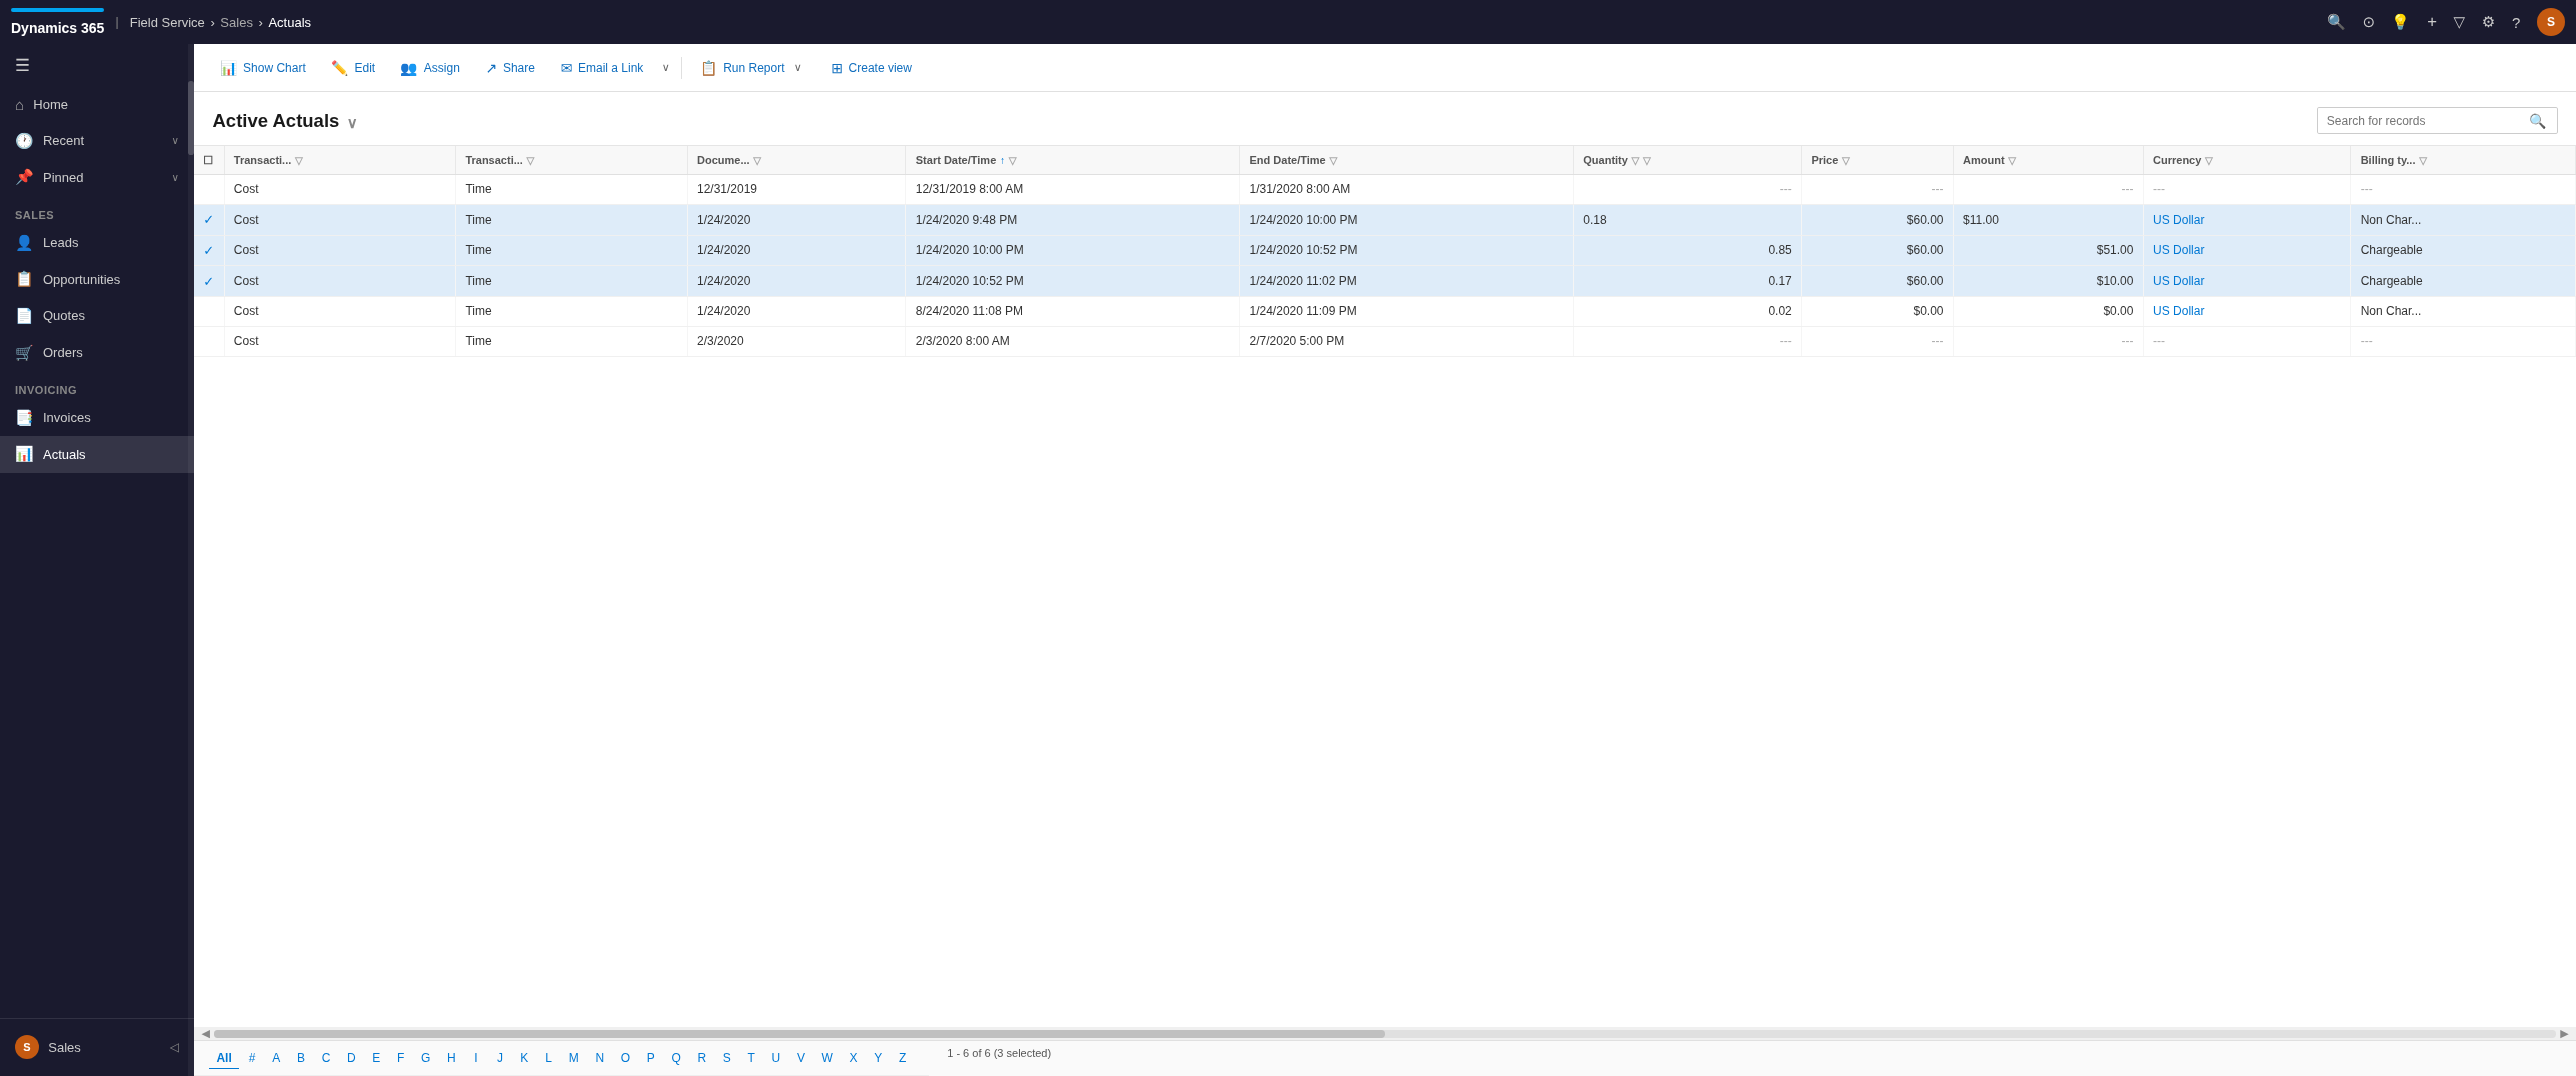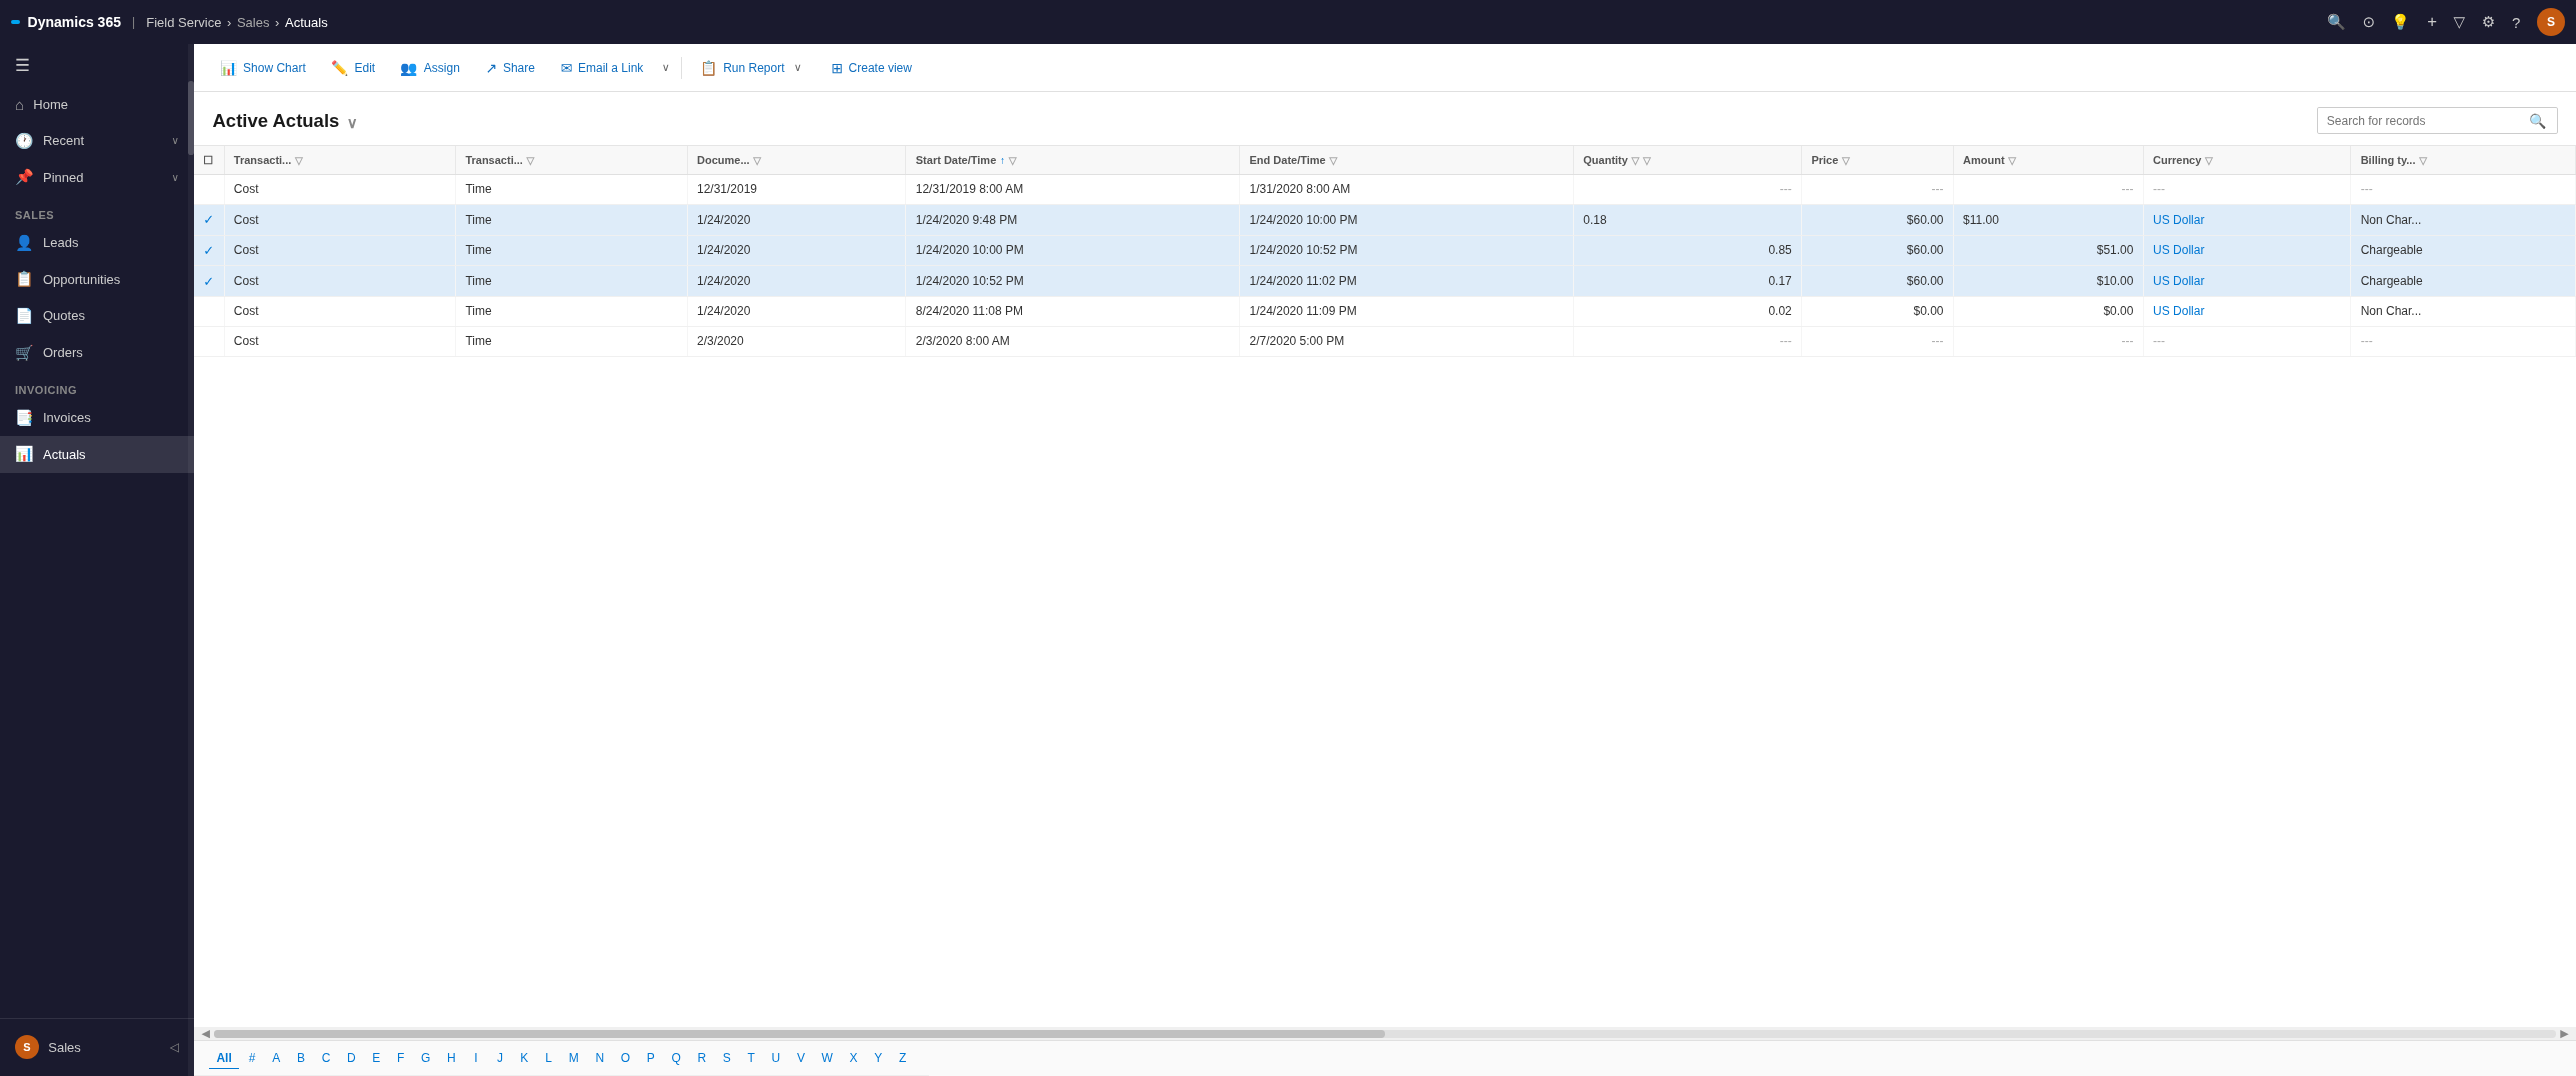--- a/index.html
+++ b/index.html
@@ -13,26 +13,26 @@
       display: flex;
       align-items: center;
       padding: 0 11px;
       gap: 7.4px;
       position: fixed;
       top: 0; left: 0; right: 0;
       z-index: 100;
     }
     .top-nav-brand {
       display: flex;
-      align-items: center;
       gap: 7.4px;
       font-size: 14px;
       font-weight: 600;
       color: white;
       text-decoration: none;
+      flex-direction: column;
     }
     .top-nav-brand .d365-logo {
       background: #00a4ef;
       color: white;
       font-weight: bold;
       font-size: 12px;
       padding: 1.9px 4.6px;
       border-radius: 1.9px;
     }
     .nav-separator { color: #888; margin: 0 3.7px; }
@@ -642,17 +642,20 @@
           <button class="alpha-btn">R</button>
           <button class="alpha-btn">S</button>
           <button class="alpha-btn">T</button>
           <button class="alpha-btn">U</button>
           <button class="alpha-btn">V</button>
           <button class="alpha-btn">W</button>
           <button class="alpha-btn">X</button>
           <button class="alpha-btn">Y</button>
           <button class="alpha-btn">Z</button>
         </div>
+      <div class="status-bar">
+        <span>1 - 6 of 6 (3 selected)</span>
+      </div>
     </div>
 
   </main>
 </div>
 
 
 </body></html>

